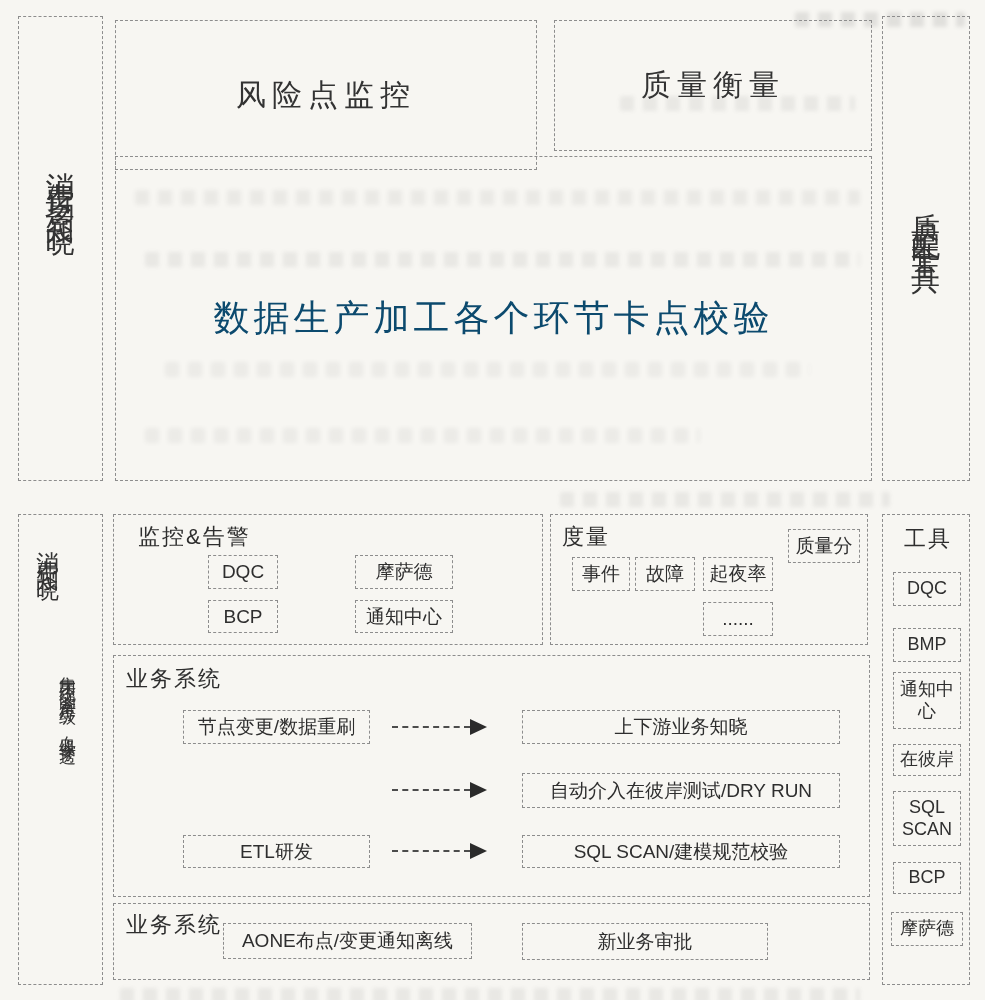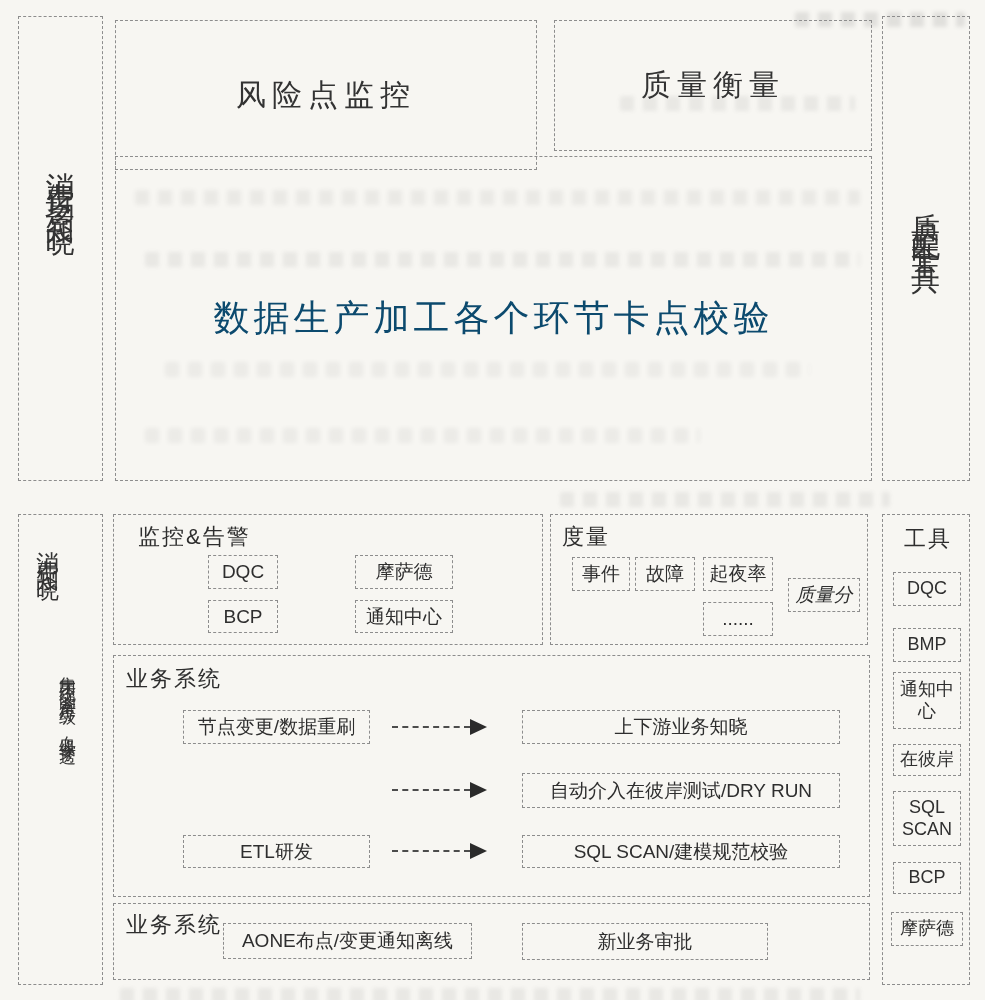--- a/index.html
+++ b/index.html
@@ -88,21 +88,21 @@
   <span class="sectitle" style="left:562px;top:522px;">度量</span>
   <div class="bx center item" style="left:572px;top:557px;width:58px;height:34px;">
     <span>事件</span>
   </div>
   <div class="bx center item" style="left:635px;top:557px;width:60px;height:34px;">
     <span>故障</span>
   </div>
   <div class="bx center item" style="left:703px;top:557px;width:70px;height:34px;">
     <span>起夜率</span>
   </div>
-  <div class="bx center item" style="left:788px;top:578px;width:72px;height:34px;font-style:italic;">
+  <div class="bx center item" style="left:788px;top:529px;width:72px;height:34px;">
     <span>质量分</span>
   </div>
   <div class="bx center item" style="left:703px;top:602px;width:70px;height:34px;">
     <span>......</span>
   </div>
 
   <div class="bx" style="left:113px;top:655px;width:757px;height:242px;"></div>
   <span class="sectitle" style="left:126px;top:664px;">业务系统</span>
 
   <div class="bx center item" style="left:183px;top:710px;width:187px;height:34px;text-align:right;">

